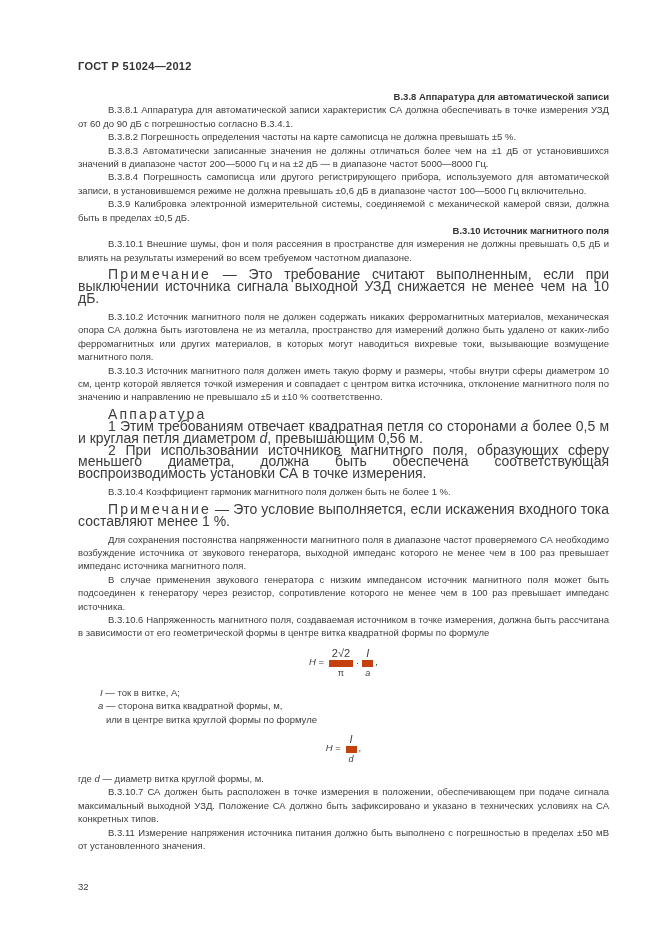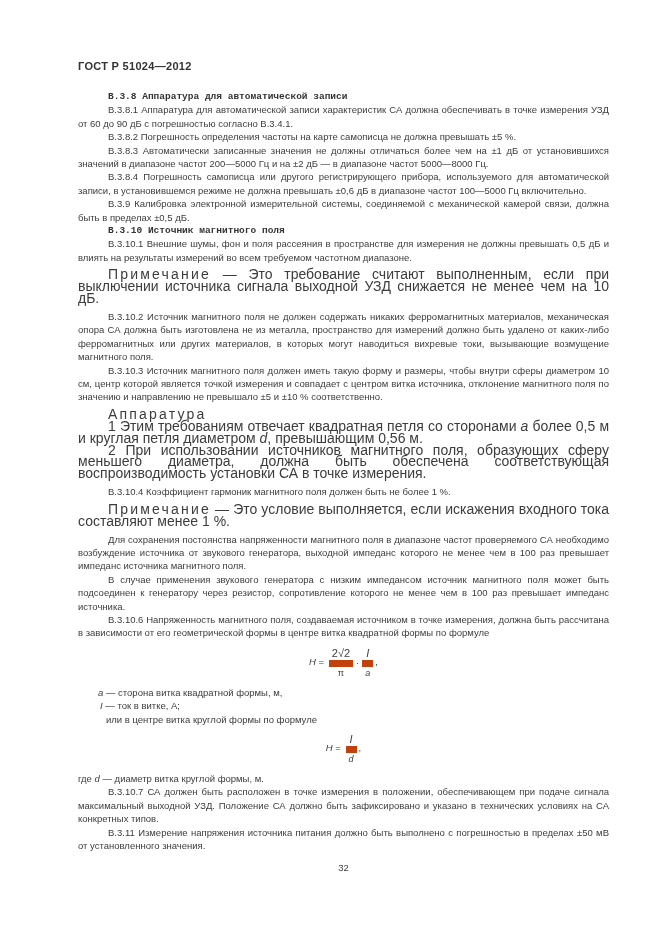--- a/index.html
+++ b/index.html
@@ -24,23 +24,22 @@
     color: #333333;
   }
   .body p {
     font-size: 9.5px;
     line-height: 13.4px;
     text-align: justify;
   }
   p.para, p.heading { text-indent: 30px; }
   p.heading {
     font-weight: bold;
-    text-align: left;
+    text-align: right;
     color: #333333;
-    font-family: Liberation Mono, monospace;
   }
   
   .note, .notes-group { margin: 5px 0 5px 0; }
   .note p, .notes-group p {
     font-size: 14px;
     line-height: 11.9px;
     text-align: justify;
   }
   .note p, .notes-group p.note-item, .notes-group p.notes-caption { text-indent: 30px; }
   .note-label { letter-spacing: 2.2px; }
@@ -70,22 +69,22 @@
     font-size: 9px;
   }
   .mdot { vertical-align: middle; margin: 0 1px; }
   
   p.def { text-align: left !important; }
   p.def-i { padding-left: 22px; }
   p.def-a { padding-left: 20px; }
   p.def-or { padding-left: 28px; }
   .page-number {
     font-size: 9.5px;
-    margin-top: 10px;
-    text-align: center;
+    margin-top: 29px;
+    text-align: left;
   }
 </style>
 </head>
 <body>
 
 <div class="page">
   <div class="doc-header">ГОСТ Р 51024—2012</div>
 
   <div class="body">
     <p class="heading">В.3.8 Аппаратура для автоматической записи</p>
@@ -115,22 +114,22 @@
     <div class="note">
       <p><span class="note-label">Примечание</span><span> — Это условие выполняется, если искажения входного тока составляют менее 1 %.</span></p>
     </div>
 
     <p class="para">Для сохранения постоянства напряженности магнитного поля в диапазоне частот проверяемого СА необходимо возбуждение источника от звукового генератора, выходной импеданс которого не менее чем в 100 раз превышает импеданс источника магнитного поля.</p>
     <p class="para">В случае применения звукового генератора с низким импедансом источник магнитного поля может быть подсоединен к генератору через резистор, сопротивление которого не менее чем в 100 раз превышает импеданс источника.</p>
     <p class="para">В.3.10.6 Напряженность магнитного поля, создаваемая источником в точке измерения, должна быть рассчитана в зависимости от его геометрической формы в центре витка квадратной формы по формуле</p>
 
     <div class="formula"><span class="fvar">H</span><span> = </span><span class="frac"><span class="num">2√2</span><span class="den">π</span></span><span class="mdot">·</span><span class="frac"><span class="num fvar">I</span><span class="den fvar">a</span></span><span>,</span></div>
 
+    <p class="def def-i"><span class="fvar">I</span><span> — ток в витке, А;</span></p>
     <p class="def def-a"><span class="fvar">a</span><span> — сторона витка квадратной формы, м,</span></p>
-    <p class="def def-i"><span class="fvar">I</span><span> — ток в витке, А;</span></p>
     <p class="def def-or">или в центре витка круглой формы по формуле</p>
 
     <div class="formula"><span class="fvar">H</span><span> = </span><span class="frac"><span class="num fvar">I</span><span class="den fvar">d</span></span><span>,</span></div>
 
     <p class="def"><span>где </span><span class="fvar">d</span><span> — диаметр витка круглой формы, м.</span></p>
 
     <p class="para">В.3.10.7 СА должен быть расположен в точке измерения в положении, обеспечивающем при подаче сигнала максимальный выходной УЗД. Положение СА должно быть зафиксировано и указано в технических условиях на СА конкретных типов.</p>
     <p class="para">В.3.11 Измерение напряжения источника питания должно быть выполнено с погрешностью в пределах ±50 мВ от установленного значения.</p>
   </div>
 

